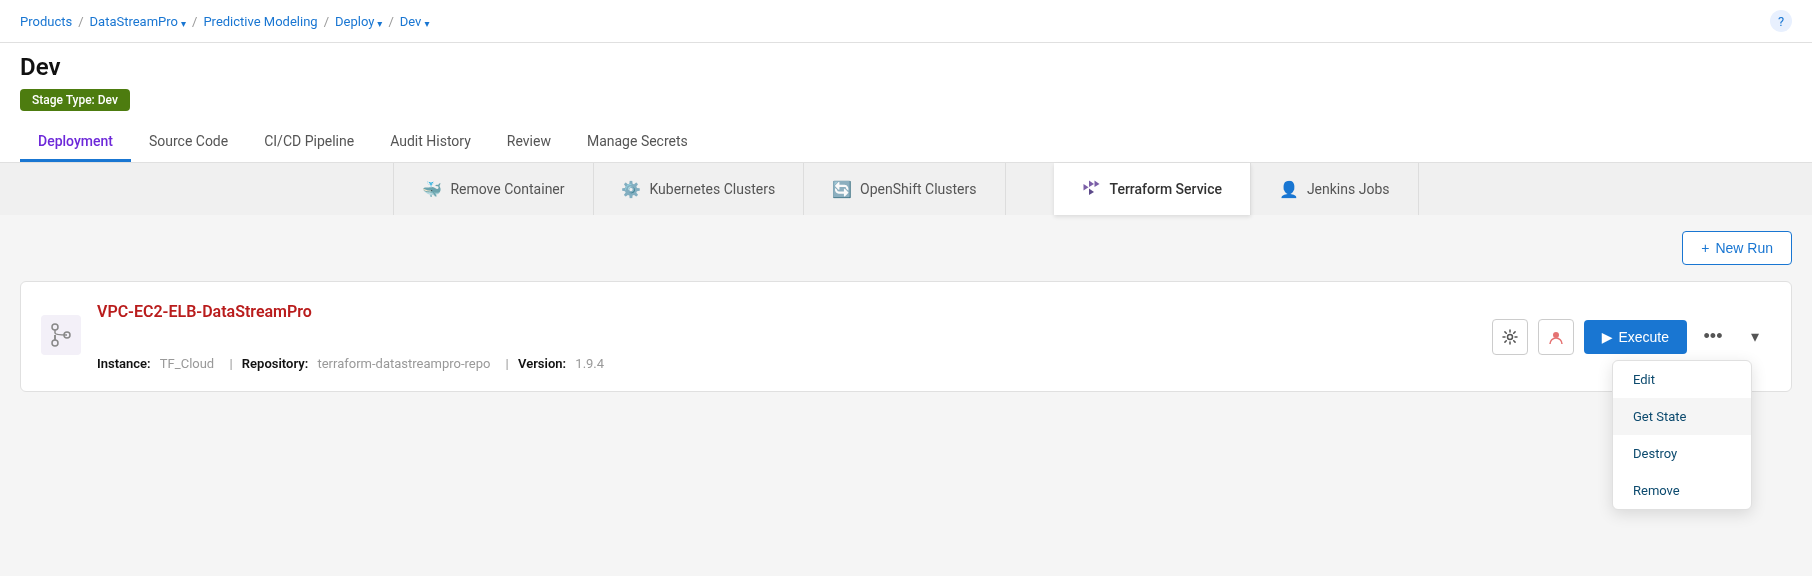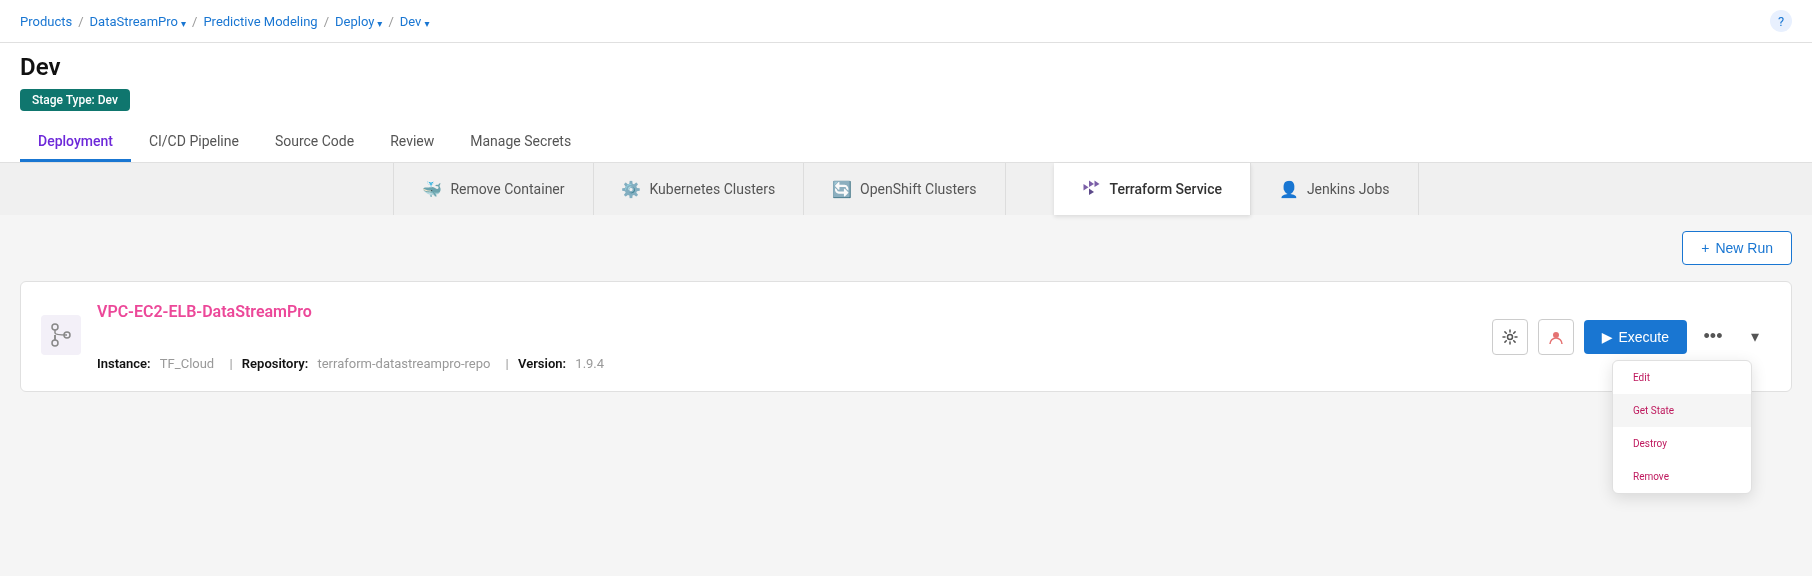--- a/index.html
+++ b/index.html
@@ -9,56 +9,56 @@
     .breadcrumb { display: flex; align-items: center; gap: 6px; font-size: 13px; }
     .breadcrumb a { color: #1976d2; text-decoration: none; }
     .breadcrumb-sep { color: #999; }
     .breadcrumb-dropdown { display: flex; align-items: flex-end; gap: 3px; cursor: pointer; }
     .breadcrumb-dropdown span { color: #1976d2; }
     .chevron-icon { font-size: 10px; color: #666; }
     .help-icon { width: 22px; height: 22px; border-radius: 50%; background: #e8f0fe; display: flex; align-items: center; justify-content: center; color: #1976d2; font-size: 13px; cursor: pointer; }
 
     .page-header { background: #fff; padding: 10px 20px 0; border-bottom: 1px solid #e0e0e0; }
     .page-title { font-size: 24px; font-weight: 600; color: #111; margin-bottom: 8px; }
-    .stage-badge { display: inline-block; background: #0f766e; color: #fff; font-size: 12px; font-weight: 500; padding: 4px 12px; border-radius: 4px; margin-bottom: 12px; }
+    .stage-badge { display: inline-block; background: #4d7c0f; color: #fff; font-size: 12px; font-weight: 500; padding: 4px 12px; border-radius: 4px; margin-bottom: 12px; }
 
     .tabs-bar { display: flex; gap: 0; border-top: none; }
     .tab-item { padding: 10px 18px; font-size: 14px; color: #555; cursor: pointer; border-bottom: 3px solid transparent; white-space: nowrap; }
     .tab-item.active { color: #6d28d9; border-bottom: 3px solid #1976d2; font-weight: 500; }
 
     .service-bar { background: #f0f0f0; display: flex; align-items: center; justify-content: center; gap: 0; padding: 0; height: 52px; }
     .service-tab { display: flex; align-items: center; gap: 8px; padding: 0 28px; height: 100%; font-size: 14px; color: #555; cursor: pointer; border-right: 1px solid #ddd; }
     .service-tab:first-child { border-left: 1px solid #ddd; }
     .service-tab.active { background: #fff; color: #333; font-weight: 500; box-shadow: 0 2px 4px rgba(0,0,0,0.1); margin-left: 48px; }
     .service-icon { font-size: 16px; }
 
     .content-area { padding: 16px 20px; }
     .toolbar-row { display: flex; justify-content: flex-end; margin-bottom: 16px; }
 
     .new-run-btn { display: flex; align-items: center; gap: 6px; border: 1.5px solid #1976d2; color: #1976d2; background: #fff; padding: 8px 18px; border-radius: 4px; font-size: 14px; cursor: pointer; font-weight: 500; }
 
     .card { background: #fff; border: 1px solid #e0e0e0; border-radius: 6px; padding: 20px; display: flex; align-items: center; gap: 16px; position: relative; }
     .card-icon { flex-shrink: 0; }
     .card-body { flex: 1; }
-    .card-title { font-size: 16px; font-weight: 600; color: #ec4899; margin-bottom: 6px; }
+    .card-title { font-size: 16px; font-weight: 600; color: #b91c1c; margin-bottom: 6px; }
     .card-meta { font-size: 13px; color: #555; margin-top: 35px; }
     .card-meta strong { color: #111; font-weight: 600; }
     .card-meta span { color: #999; margin: 0 6px; }
     .card-actions { display: flex; align-items: center; gap: 10px; }
 
     .icon-btn { width: 36px; height: 36px; border: 1.5px solid #ccc; border-radius: 4px; background: #fff; display: flex; align-items: center; justify-content: center; cursor: pointer; }
 
     .execute-btn { display: flex; align-items: center; gap: 6px; background: #1976d2; color: #fff; border: none; padding: 9px 18px; border-radius: 4px; font-size: 14px; cursor: pointer; font-weight: 500; }
 
     .more-btn { width: 32px; height: 32px; display: flex; align-items: center; justify-content: center; cursor: pointer; color: #555; font-size: 18px; background: none; border: none; }
     .expand-btn { width: 32px; height: 32px; display: flex; align-items: center; justify-content: center; cursor: pointer; color: #555; font-size: 16px; background: none; border: none; }
 
     
     .dropdown-menu { position: absolute; right: 60px; top: 360px; background: #fff; border: 1px solid #e0e0e0; border-radius: 6px; box-shadow: 0 4px 16px rgba(0,0,0,0.12); min-width: 140px; z-index: 100; }
-    .dropdown-item { padding: 11px 20px; font-size: 10px; color: #be185d; cursor: pointer; }
+    .dropdown-item { padding: 11px 20px; font-size: 13px; color: #0c4a6e; cursor: pointer; }
     .dropdown-item.hovered { background: #f5f5f5; }
   </style>
 </head>
 <body>
 
 <div class="top-bar">
   <nav class="breadcrumb">
     <a href="#">Products</a>
     <span class="breadcrumb-sep">/</span>
     <span class="breadcrumb-dropdown">
@@ -80,22 +80,23 @@
   </nav>
   <div class="help-icon">?</div>
 </div>
 
 <div class="page-header">
   <h1 class="page-title">Dev</h1>
   <div class="stage-badge">Stage Type: Dev</div>
   
   <div class="tabs-bar">
     <div class="tab-item active">Deployment</div>
+    <div class="tab-item">Source Code</div>
     <div class="tab-item">CI/CD Pipeline</div>
-    <div class="tab-item">Source Code</div>
+    <div class="tab-item">Audit History</div>
     <div class="tab-item">Review</div>
     <div class="tab-item">Manage Secrets</div>
   </div>
 </div>
 
 <div class="service-bar">
   <div class="service-tab">
     <span class="service-icon">🐳</span>
     <span>Remove Container</span>
   </div>

